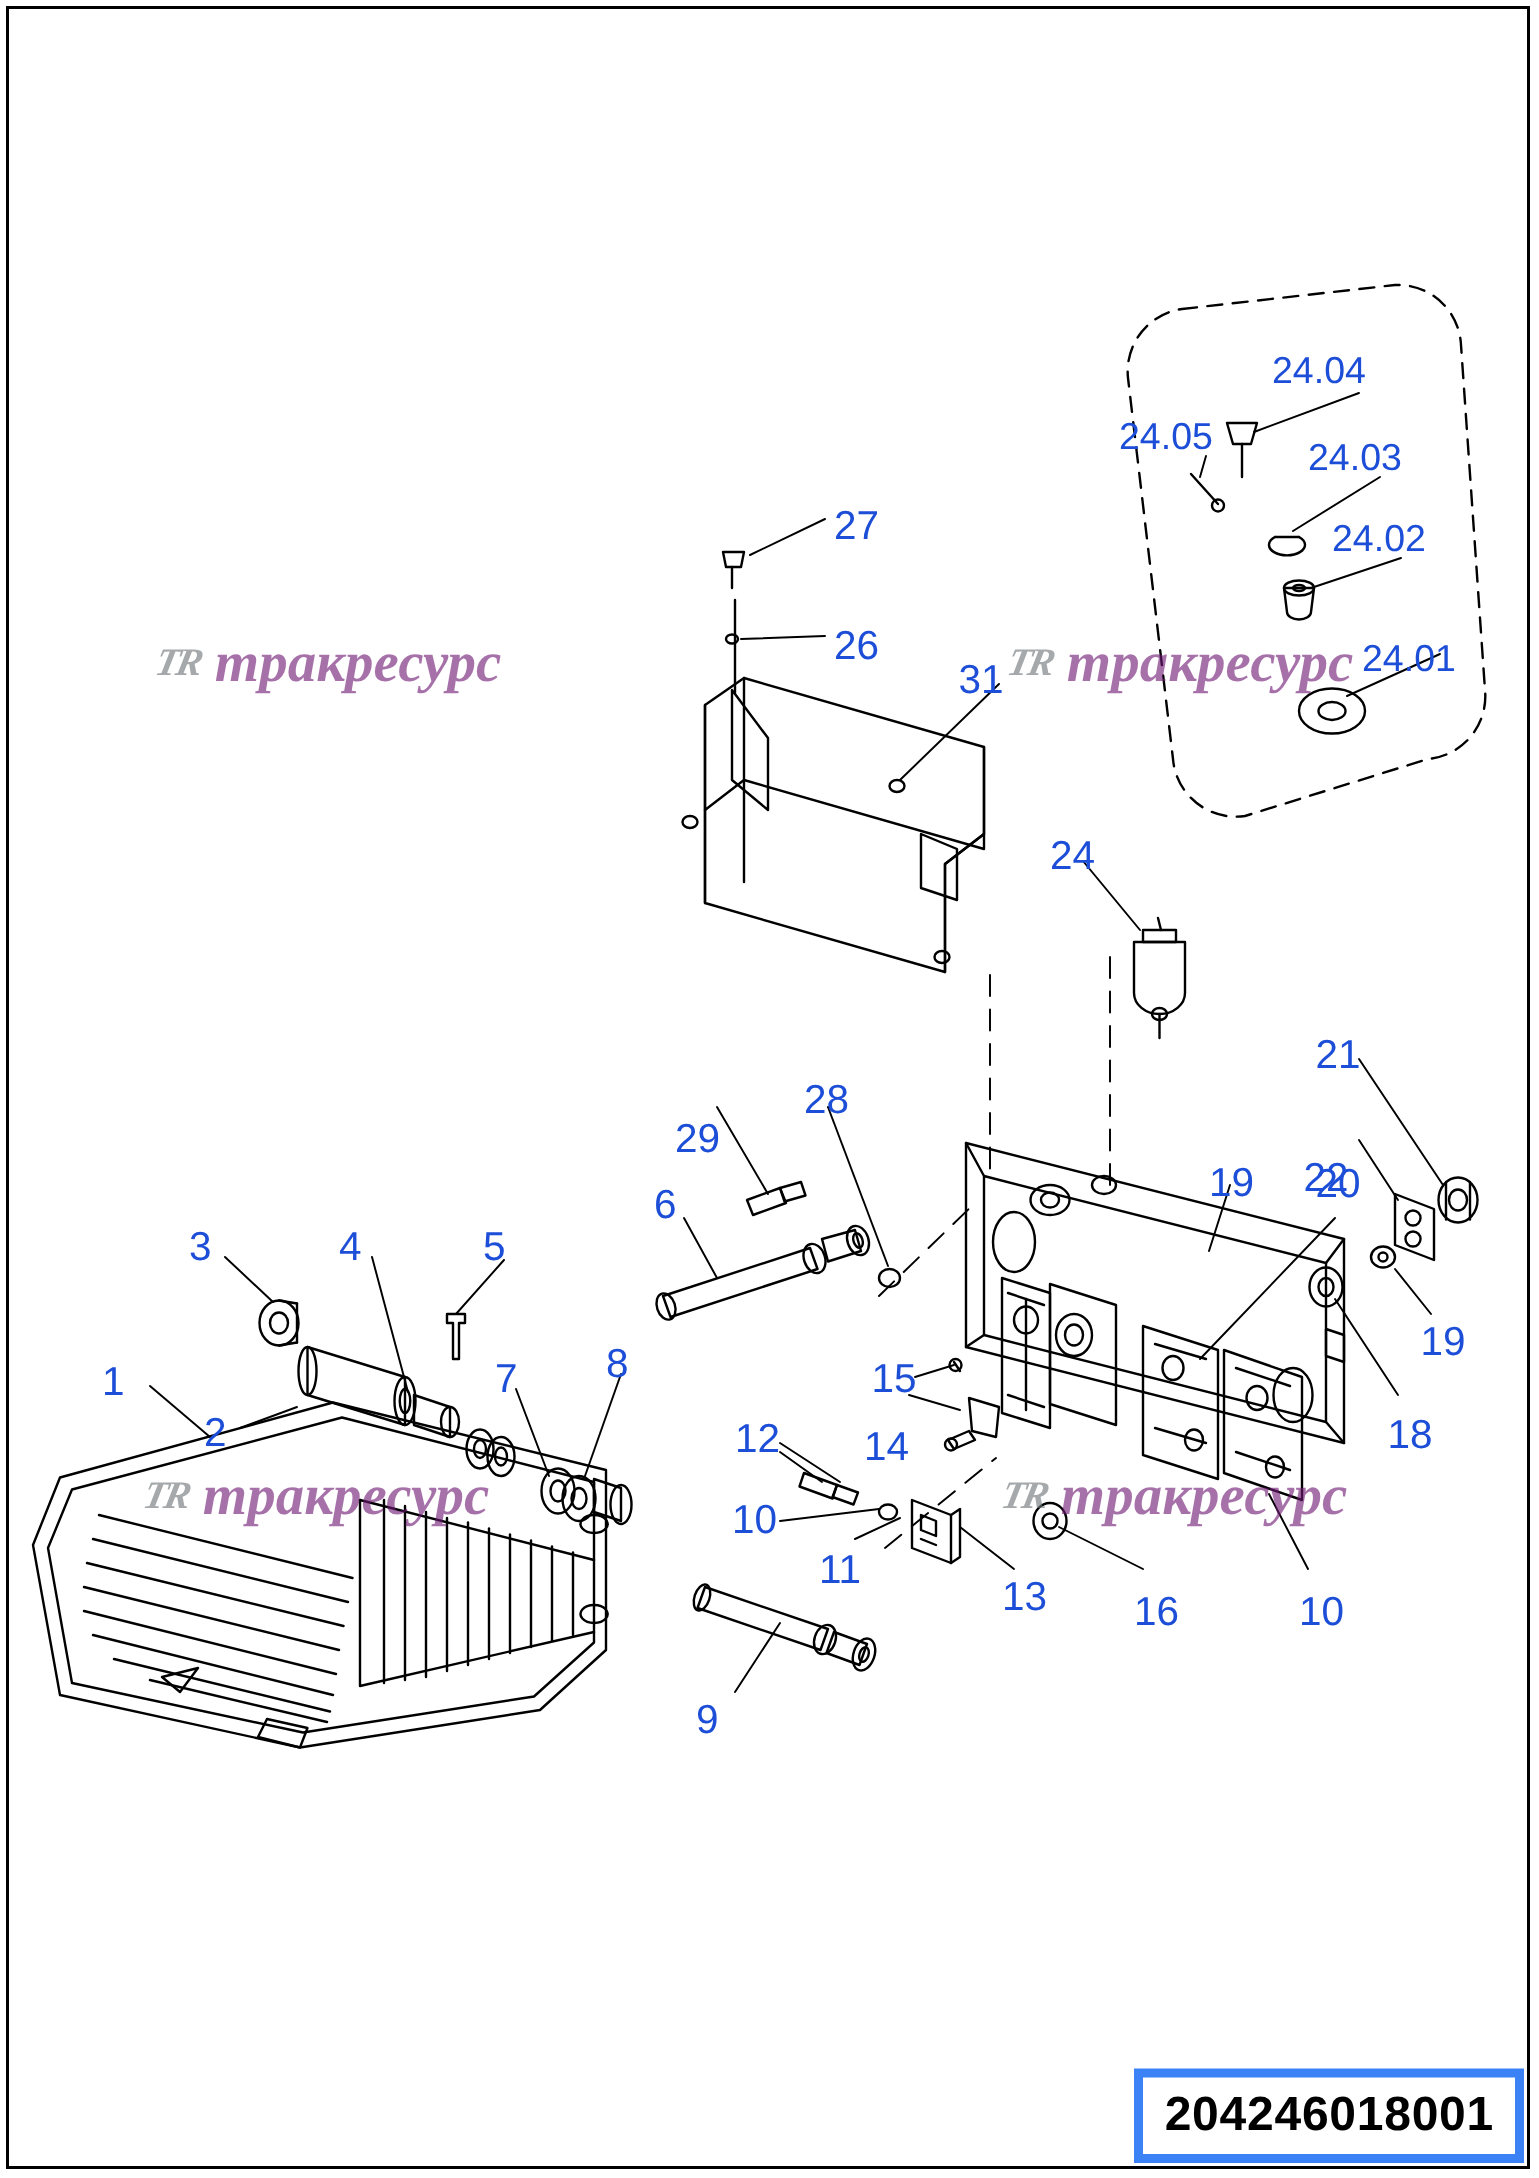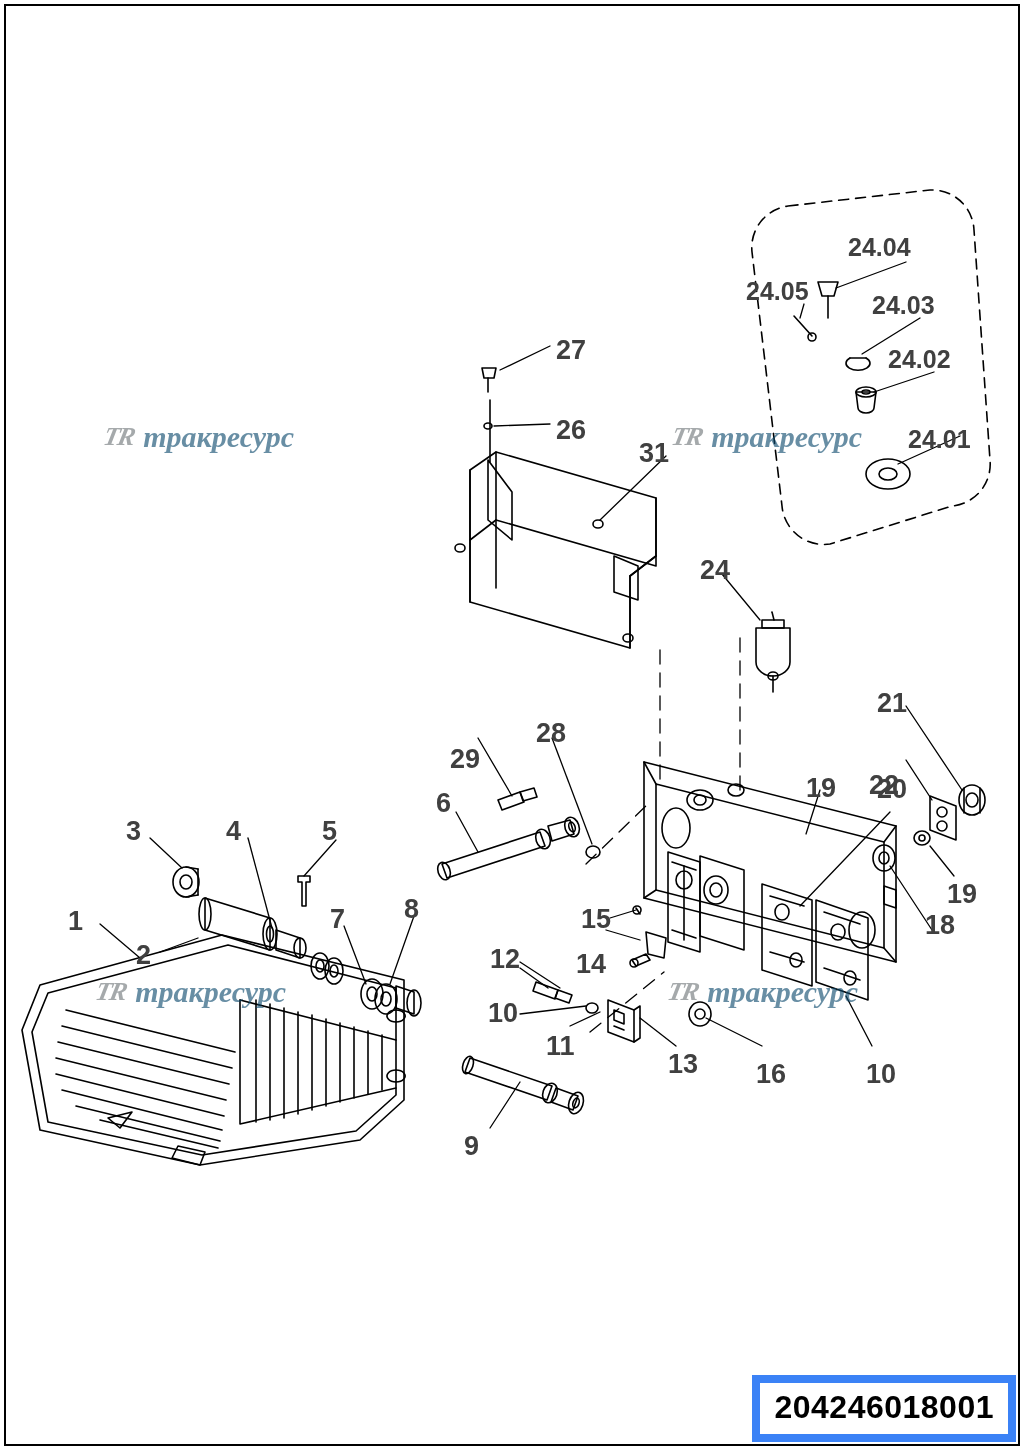--- a/index.html
+++ b/index.html
@@ -30,33 +30,33 @@
     position: absolute;
     left: 0;
     top: 0;
     width: 1026px;
     height: 1452px;
   }
   .callout {
     position: absolute;
     font-family: "Liberation Sans", sans-serif;
     font-size: 27px;
-    font-weight: bold;
-    color: #404040;
+    font-weight: normal;
+    color: #1d4ed8;
     white-space: nowrap;
     line-height: 1;
   }
   .callout.sub {
     font-size: 25px;
   }
   .partnum {
     position: absolute;
     right: 10px;
     bottom: 10px;
-    border: 8px solid #3b82f6;
+    border: 6px solid #3b82f6;
     padding: 6px 14px 8px 14px;
     font-family: "Liberation Sans", sans-serif;
     font-size: 32px;
     font-weight: bold;
     letter-spacing: 0.5px;
     background: #fff;
     box-sizing: border-box;
   }
   .wm {
     position: absolute;
@@ -72,22 +72,22 @@
     font-style: italic;
     font-size: 26px;
     color: #6f7679;
     letter-spacing: -2px;
     transform: skewX(-12deg);
   }
   .wm .wm-text {
     font-family: "Liberation Serif", serif;
     font-weight: bold;
     font-style: italic;
-    font-size: 30px;
-    color: #0c4a6e;
+    font-size: 38px;
+    color: #701a75;
   }
 </style>
 </head>
 <body>
 
 <div id="page">
 
   <div class="frame"></div>
 
   <svg class="art" viewBox="0 0 1026 1452" xmlns="http://www.w3.org/2000/svg">
@@ -398,21 +398,21 @@
       <div class="callout" style="left: 404px; top: 896px;">8</div>
       <div class="callout" style="left: 464px; top: 1133px;">9</div>
       <div class="callout" style="left: 488px; top: 1000px;">10</div>
       <div class="callout" style="left: 546px; top: 1033px;">11</div>
       <div class="callout" style="left: 490px; top: 946px;">12</div>
       <div class="callout" style="left: 668px; top: 1051px;">13</div>
       <div class="callout" style="left: 576px; top: 951px;">14</div>
       <div class="callout" style="left: 581px; top: 906px;">15</div>
       <div class="callout" style="left: 756px; top: 1061px;">16</div>
       <div class="callout" style="left: 866px; top: 1061px;">10</div>
-      <div class="callout" style="left: 925px; top: 912px;">18</div>
+      <div class="callout" style="left: 925px; top: 943px;">18</div>
       <div class="callout" style="left: 947px; top: 881px;">19</div>
       <div class="callout" style="left: 877px; top: 752px; margin-top: 24px;">20</div>
       <div class="callout" style="left: 877px; top: 690px;">21</div>
       <div class="callout" style="left: 869px; top: 756px; margin-top: 16px;">22</div>
       <div class="callout" style="left: 806px; top: 775px;">19</div>
       <div class="callout" style="left: 700px; top: 557px;">24</div>
       <div class="callout" style="left: 639px; top: 440px;">31</div>
       <div class="callout" style="left: 556px; top: 417px;">26</div>
       <div class="callout" style="left: 556px; top: 337px;">27</div>
       <div class="callout" style="left: 536px; top: 720px;">28</div>

